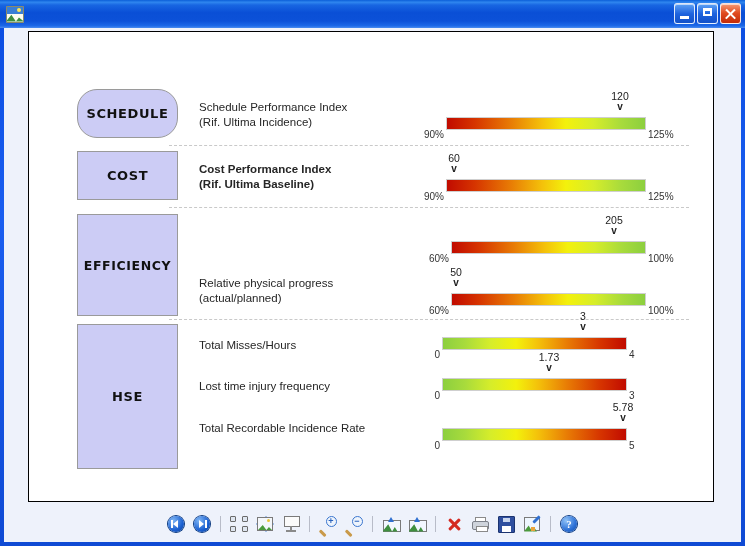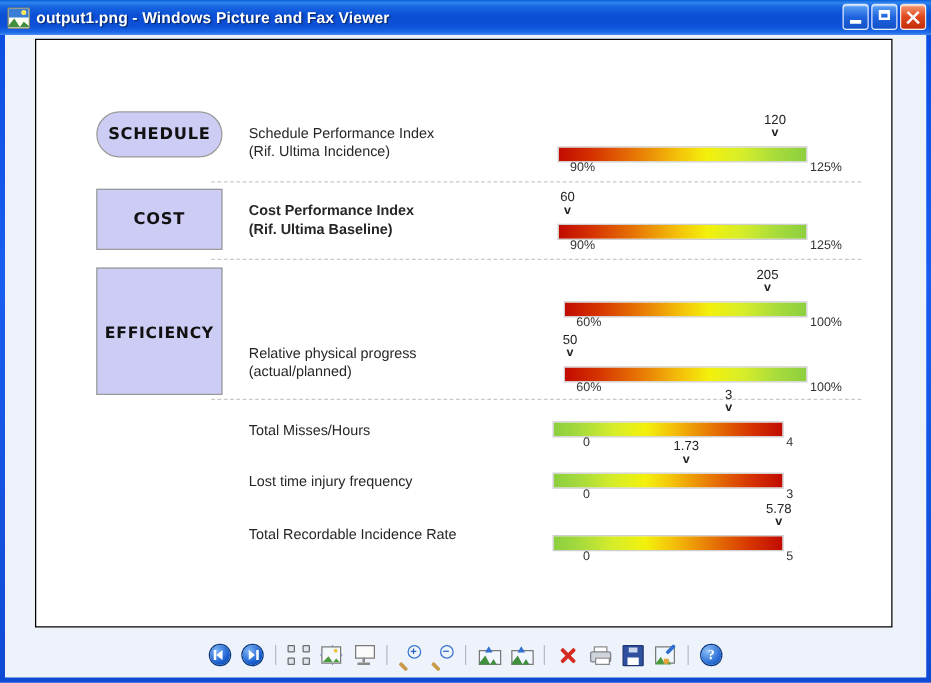--- a/index.html
+++ b/index.html
@@ -85,21 +85,21 @@
   .gauge{position:absolute;}
   .bar{
     position:absolute;left:0;top:0;height:13px;
     border:1px solid #cfcfcf;box-sizing:border-box;
   }
   .bar.fwd{background:linear-gradient(to right,#c10b00 0%,#d63400 14%,#e87b05 32%,
             #f4c10a 48%,#f3f10c 60%,#d6ed2a 74%,#a8db3c 88%,#8ccf3f 100%);}
   .bar.rev{background:linear-gradient(to right,#8ccf3f 0%,#a8db3c 12%,#d6ed2a 26%,
             #f3f10c 40%,#f4c10a 52%,#e87b05 68%,#d63400 86%,#c10b00 100%);}
   .lmin,.lmax{position:absolute;font-size:10px;color:#333;white-space:nowrap;}
-  .lmin{top:12px;transform:translateX(-100%);padding-right:2px;margin-left:32px;}
+  .lmin{top:12px;transform:translateX(-100%);padding-right:2px;}
   .lmax{top:12px;padding-left:2px;}
   .marker{position:absolute;text-align:center;transform:translateX(-50%);}
   .marker .mv{font-size:10.5px;color:#222;display:block;line-height:11px;white-space:nowrap;text-align:center;}
   .marker .mc{font-size:10px;color:#222;display:block;line-height:10px;font-weight:bold;}
 
   
   #toolbar{
     position:absolute;left:0;bottom:0;width:737px;height:36px;
     display:flex;align-items:center;justify-content:center;gap:0px;
   }
@@ -178,44 +178,46 @@
 <body>
 
 <div id="window">
 
   <div id="titlebar">
     <div id="titleicon">
       <div class="sky"></div>
         <div class="hill"></div>
         <div class="sun"></div>
     </div>
-    <div id="titletext">output1.png - Windows Picture and Fax Viewer</div>
     <div id="winbtns">
       <div class="wbtn min"></div>
       <div class="wbtn max"></div>
       <div class="wbtn cls">
         <span class="x1"></span>
           <span class="x2"></span>
       </div>
     </div>
   </div>
 
   <div id="client">
 
     <div id="imgframe">
       <div id="board">
 
-        <div class="cat-box" style="left:48px;top:57px;width:101px;height:37px;border-radius:20px;">
+        <div class="cat-box" style="left:48px;top:57px;width:101px;height:49px;border-radius:20px;">
           <span>SCHEDULE</span>
         </div>
         <div class="cat-box small" style="left:48px;top:182px;width:101px;height:102px;">
           <span>EFFICIENCY</span>
         </div>
         <div class="cat-box" style="left:48px;top:119px;width:101px;height:49px;">
           <span>COST</span>
+        </div>
+        <div class="cat-box" style="left:48px;top:292px;width:101px;height:145px;">
+          <span>HSE</span>
         </div>
 
         <div class="sep" style="left:140px;top:113px;width:520px;"></div>
         <div class="sep" style="left:140px;top:175px;width:520px;"></div>
         <div class="sep" style="left:140px;top:287px;width:520px;"></div>
 
         <div class="rowlabel" style="left:170px;top:68px;width:215px;">Schedule Performance Index
 (Rif. Ultima Incidence)</div>
         <div class="gauge" style="left:417px;top:85px;width:200px;">
           <div class="marker" style="left:174px;top:-26px;">

